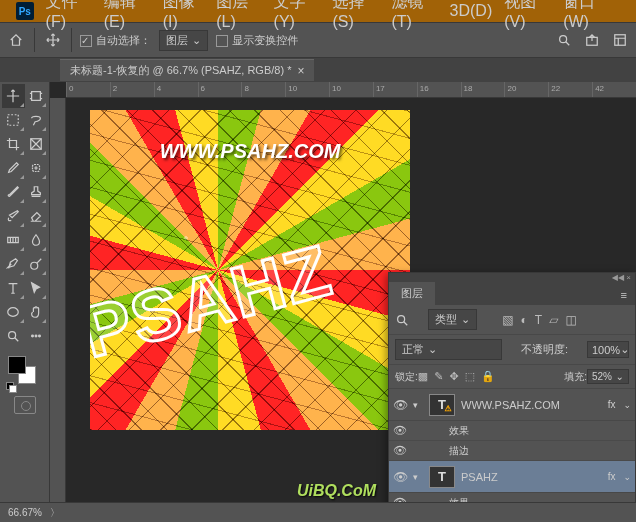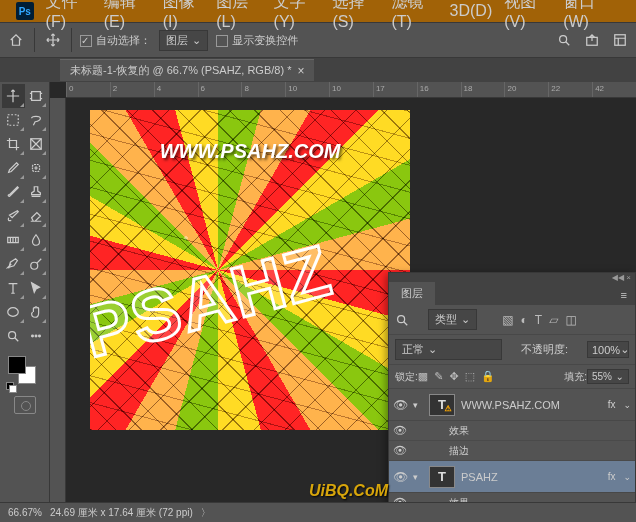--- a/index.html
+++ b/index.html
@@ -56,21 +56,21 @@
 .layer.selected{background:#6b7e96}
 .eye{width:14px;text-align:center;font-size:12px;cursor:pointer}
 .layer-thumb{width:26px;height:22px;background:#333;border:1px solid #888;display:flex;align-items:center;justify-content:center;font-size:13px;color:#ddd;font-weight:bold}
 .layer-name{flex:1;font-size:11px}
 .layer-fx{color:#ccc;font-size:10px;margin-right:2px}
 .layer-chev{font-size:9px;cursor:pointer}
 .sublayer{display:flex;align-items:center;height:20px;padding-left:4px;gap:6px;font-size:10px;border-bottom:1px solid #4a4a4a}
 .sublayer .eye{font-size:11px}
 .sublayer-label{padding-left:36px}
 .statusbar{position:absolute;bottom:0;left:0;right:0;height:20px;background:#535353;border-top:1px solid #383838;display:flex;align-items:center;padding:0 8px;font-size:10px;gap:8px}
-.watermark{position:absolute;bottom:22px;right:248px;color:#eab308;font-weight:bold;font-style:italic;font-size:16px;text-shadow:1px 1px 2px #000;opacity:.9;pointer-events:none}
+.watermark{position:absolute;bottom:22px;right:260px;color:#bef264;font-weight:bold;font-style:italic;font-size:16px;text-shadow:1px 1px 2px #000;opacity:.9;pointer-events:none}
 svg{width:14px;height:14px;fill:none;stroke:currentColor;stroke-width:1.4}
 </style>
 </head>
 <body>
 
 <div class="menubar">
   <div class="ps-logo">Ps</div>
   <div class="menu-item">文件(F)</div>
   <div class="menu-item">编辑(E)</div>
   <div class="menu-item">图像(I)</div>
@@ -366,21 +366,21 @@
       <span>锁定:</span>
       <div class="lock-icons">
         <span>▩</span>
         <span>✎</span>
         <span>✥</span>
         <span>⬚</span>
         <span>🔒</span>
       </div>
       <span style="margin-left:auto">填充:</span>
       <div class="pct-field">
-          <span>55%</span>
+          <span>52%</span>
           <span>⌄</span>
         </div>
     </div>
     <div class="layer-list" id="layer-list">
         <div class="layer">
           <span class="eye">👁</span>
     <span style="width:10px;font-size:9px">▾</span>
     <div class="layer-thumb">T<span style="position:absolute;font-size:8px;color:#fa0;margin-left:12px;margin-top:8px">⚠</span></div>
     <span class="layer-name">WWW.PSAHZ.COM</span>
     <span class="layer-fx">fx</span>
@@ -410,17 +410,16 @@
           <span class="eye">👁</span>
           <span class="sublayer-label">描边</span>
         </div>
       </div>
   </div>
 
 </div>
 
 <div class="statusbar">
   <span>66.67%</span>
-  <span>24.69 厘米 x 17.64 厘米 (72 ppi)</span>
   <span>〉</span>
 </div>
 
 <div class="watermark">UiBQ.CoM</div>
 
 </body></html>

